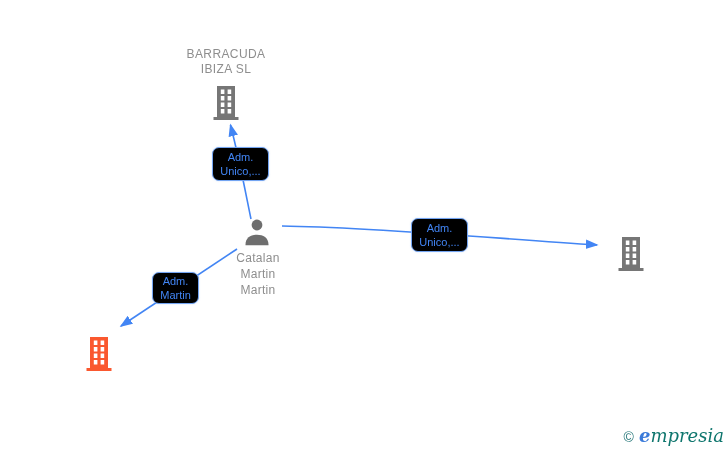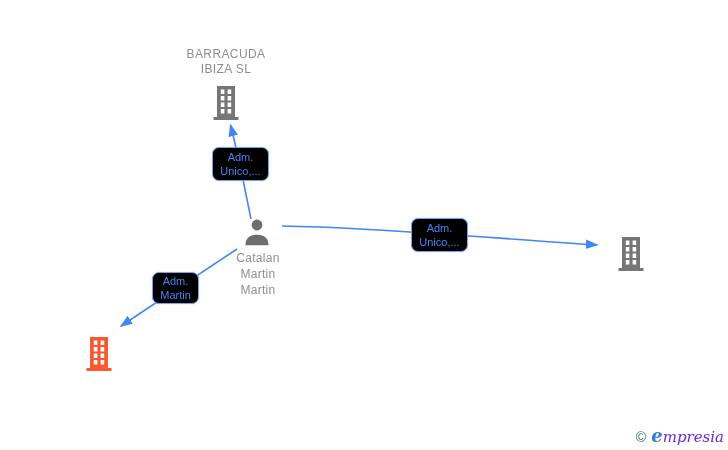--- a/index.html
+++ b/index.html
@@ -25,21 +25,21 @@
   .edge-label div{white-space:nowrap;}
   .lbl-top{left:212px;top:147px;width:57px;height:34px;}
   .lbl-right{left:411px;top:218px;width:57px;height:34px;}
   .lbl-left{left:152px;top:272px;width:47px;height:32px;padding-top:1px;}
   #footer-logo{
     position:absolute;right:4px;bottom:4px;
     font-family:"DejaVu Serif",serif;font-style:italic;white-space:nowrap;
   }
   #footer-logo .copy{color:#27787a;font-size:14px;font-style:normal;font-family:"Liberation Sans",sans-serif;}
   #footer-logo .brand-e{color:#3a7ad9;font-size:18px;font-weight:bold;}
-  #footer-logo .brand-rest{color:#6d28d9;font-size:15px;}
+  #footer-logo .brand-rest{color:#0f766e;font-size:18px;}
 </style>
 </head>
 <body>
 
 <div id="canvas">
 
   <svg id="edges" viewBox="0 0 728 450">
     <defs>
       <marker id="arrow" markerWidth="9" markerHeight="7" refX="7" refY="3" orient="auto" markerUnits="strokeWidth">
         <path d="M0,0 L8,3 L0,6 Z" fill="#4285f4"></path>

